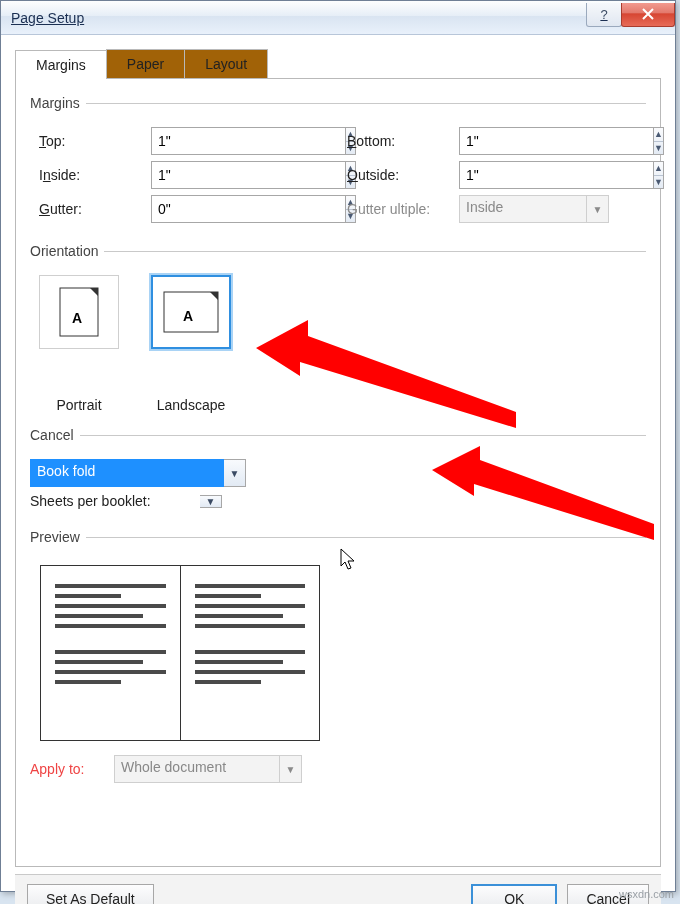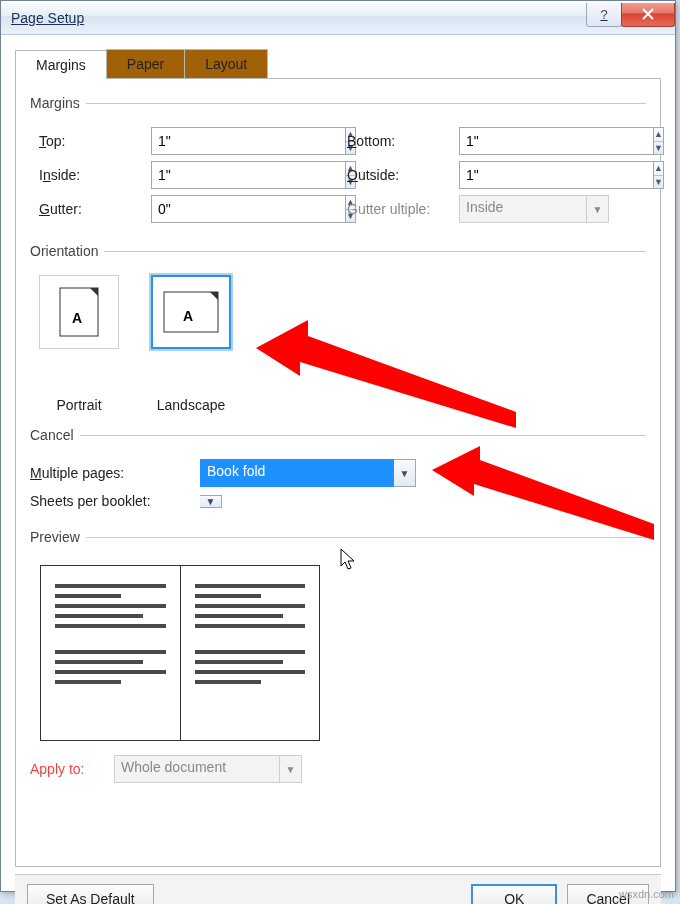--- a/index.html
+++ b/index.html
@@ -169,21 +169,20 @@
                 </svg>
             </div>
             <div class="lbl">Land<span class="u">s</span>cape</div>
           </div>
         </div>
       </fieldset>
 
       <fieldset class="group">
         <legend>Cancel</legend>
         <div class="row pagesrow">
-          <span class="lab"><span class="u">M</span>ultiple pages:</span>
           <div class="dropdown wide sel">
             <div class="val">Book fold</div>
             <div class="arrow">▼</div>
           </div>
         </div>
         <div class="row pagesrow">
           <span class="lab">Sheets per booklet:</span>
           <div class="dropdown wide">
             <div class="arrow">▼</div>
           </div>

